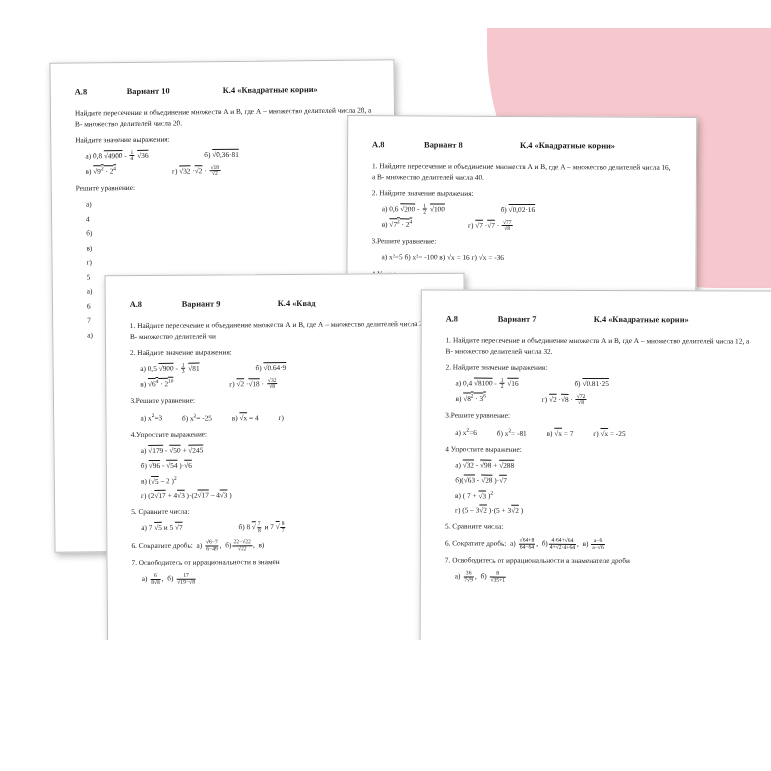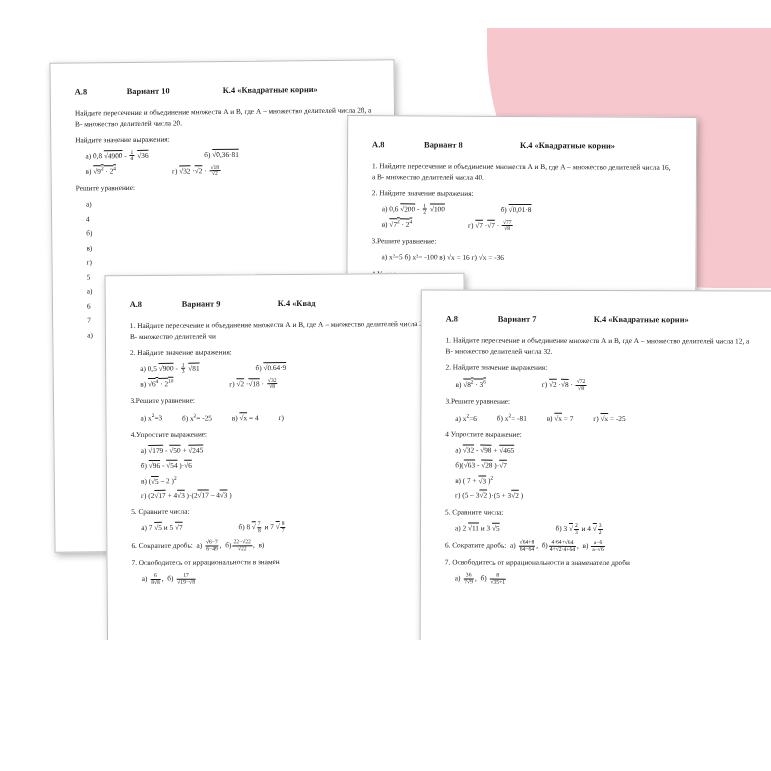--- a/index.html
+++ b/index.html
@@ -184,21 +184,21 @@
         <span class="code">А.8</span>
         <span class="variant">Вариант 8</span>
         <span class="topic">К.4 «Квадратные корни»</span>
       </div>
 
       <div class="line wrap">1. Найдите пересечение и объединение множеств А и В, где А – множество делителей числа 16, а В- множество делителей числа 40.</div>
       <div class="task">2. Найдите значение выражения:</div>
 
       <div class="sub">
         а) 0,6 <span class="rad ovl bold">√200</span> - <span class="frac"><span class="num">1</span><span class="den">2</span></span> <span class="rad ovl bold">√100</span>
-        <span class="gap-l">б) <span class="rad ovl bold">√0,01·8</span></span>
+        <span class="gap-l">б) <span class="rad ovl bold">√0,02·16</span></span>
       </div>
       <div class="sub">
         в) <span class="rad ovl">√7<span class="sup">2</span> · 2<span class="sup">4</span></span>
         <span class="gap-l">г) <span class="rad ovl">√7</span> ·<span class="rad ovl">√7</span> · <span class="frac"><span class="num">√77</span><span class="den">√8</span></span></span>
       </div>
 
       <div class="task">3.Решите уравнение:</div>
       <div class="sub">а) x²=5        б) x²= -100        в) √x = 16        г) √x = -36</div>
 
       <div class="task">4.Упростите выражение:</div>
@@ -294,48 +294,48 @@
       <div class="hdr">
         <span class="code">А.8</span>
         <span class="variant">Вариант 7</span>
         <span class="topic">К.4 «Квадратные корни»</span>
       </div>
 
       <div class="line wrap">1. Найдите пересечение и объединение множеств А и В, где А – множество делителей числа 12, а В- множество делителей числа 32.</div>
       <div class="task">2. Найдите значение выражения:</div>
 
       <div class="sub">
+        а) 0,4 <span class="rad ovl bold">√8100</span> - <span class="frac"><span class="num">1</span><span class="den">2</span></span> <span class="rad ovl bold">√16</span>
+        <span class="gap-l">б) <span class="rad ovl bold">√0.81·25</span></span>
+      </div>
+      <div class="sub">
         в) <span class="rad ovl">√8<span class="sup">2</span> · 3<span class="sup">6</span></span>
         <span class="gap-l">г) <span class="rad ovl">√2</span> ·<span class="rad ovl">√8</span> · <span class="frac"><span class="num">√72</span><span class="den">√8</span></span></span>
       </div>
 
       <div class="task">3.Решите уравнение:</div>
       <div class="sub">
         а) x<span class="sup">2</span>=6 <span class="gap-s">б) x<span class="sup">2</span>= -81</span> <span class="gap-s">в) <span class="rad ovl">√x</span> = 7</span> <span class="gap-s">г) <span class="rad ovl">√x</span> = -25</span>
       </div>
 
       <div class="task">4 Упростите выражение:</div>
       <div class="sub">
-        а) <span class="rad ovl">√32</span> - <span class="rad ovl">√98</span> + <span class="rad ovl">√465</span>
+        а) <span class="rad ovl">√32</span> - <span class="rad ovl">√98</span> + <span class="rad ovl">√288</span>
       </div>
       <div class="sub">
         б)(<span class="rad ovl">√63</span> - <span class="rad ovl">√28</span> )·<span class="rad ovl">√7</span>
       </div>
       <div class="sub">
         в) ( 7 + <span class="rad ovl">√3</span> )<span class="sup">2</span>
       </div>
       <div class="sub">
         г) (5 – 3<span class="rad ovl">√2</span> )·(5 + 3<span class="rad ovl">√2</span> )
       </div>
 
       <div class="task">5. Сравните числа:</div>
-      <div class="sub">
-        а) 2 <span class="rad ovl bold">√11</span> и 3 <span class="rad ovl bold">√5</span>
-        <span class="gap-l">б) 3 <span class="rad ovl">√</span><span class="frac"><span class="num">2</span><span class="den">3</span></span> и 4 <span class="rad ovl">√</span><span class="frac"><span class="num">3</span><span class="den">2</span></span></span>
-      </div>
 
       <div class="task">
         6. Сократите дробь:&nbsp; а) <span class="frac"><span class="num">√64+8</span><span class="den">64−64</span></span>,&nbsp;
         б)<span class="frac"><span class="num">4·64+√64</span><span class="den">4+√2·4+64</span></span>,&nbsp;
         в) <span class="frac"><span class="num">а−6</span><span class="den">а−√6</span></span>
       </div>
       <div class="task">7. Освободитесь от иррациональности в знаменателе дроби</div>
       <div class="sub">
         а) <span class="frac"><span class="num">36</span><span class="den">7√9</span></span>,&nbsp;
         б) <span class="frac"><span class="num">8</span><span class="den">√35+1</span></span>

